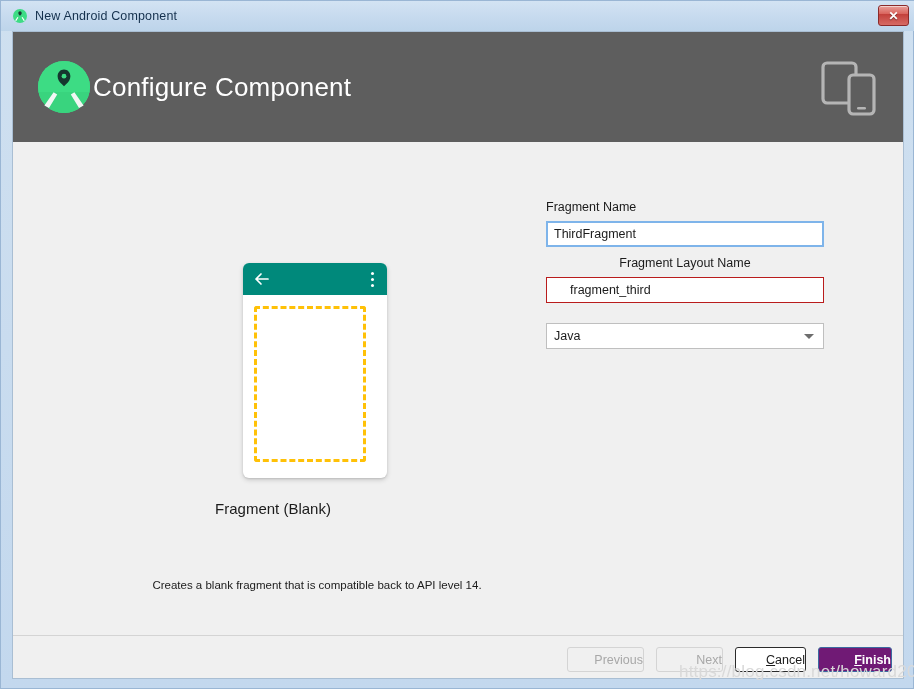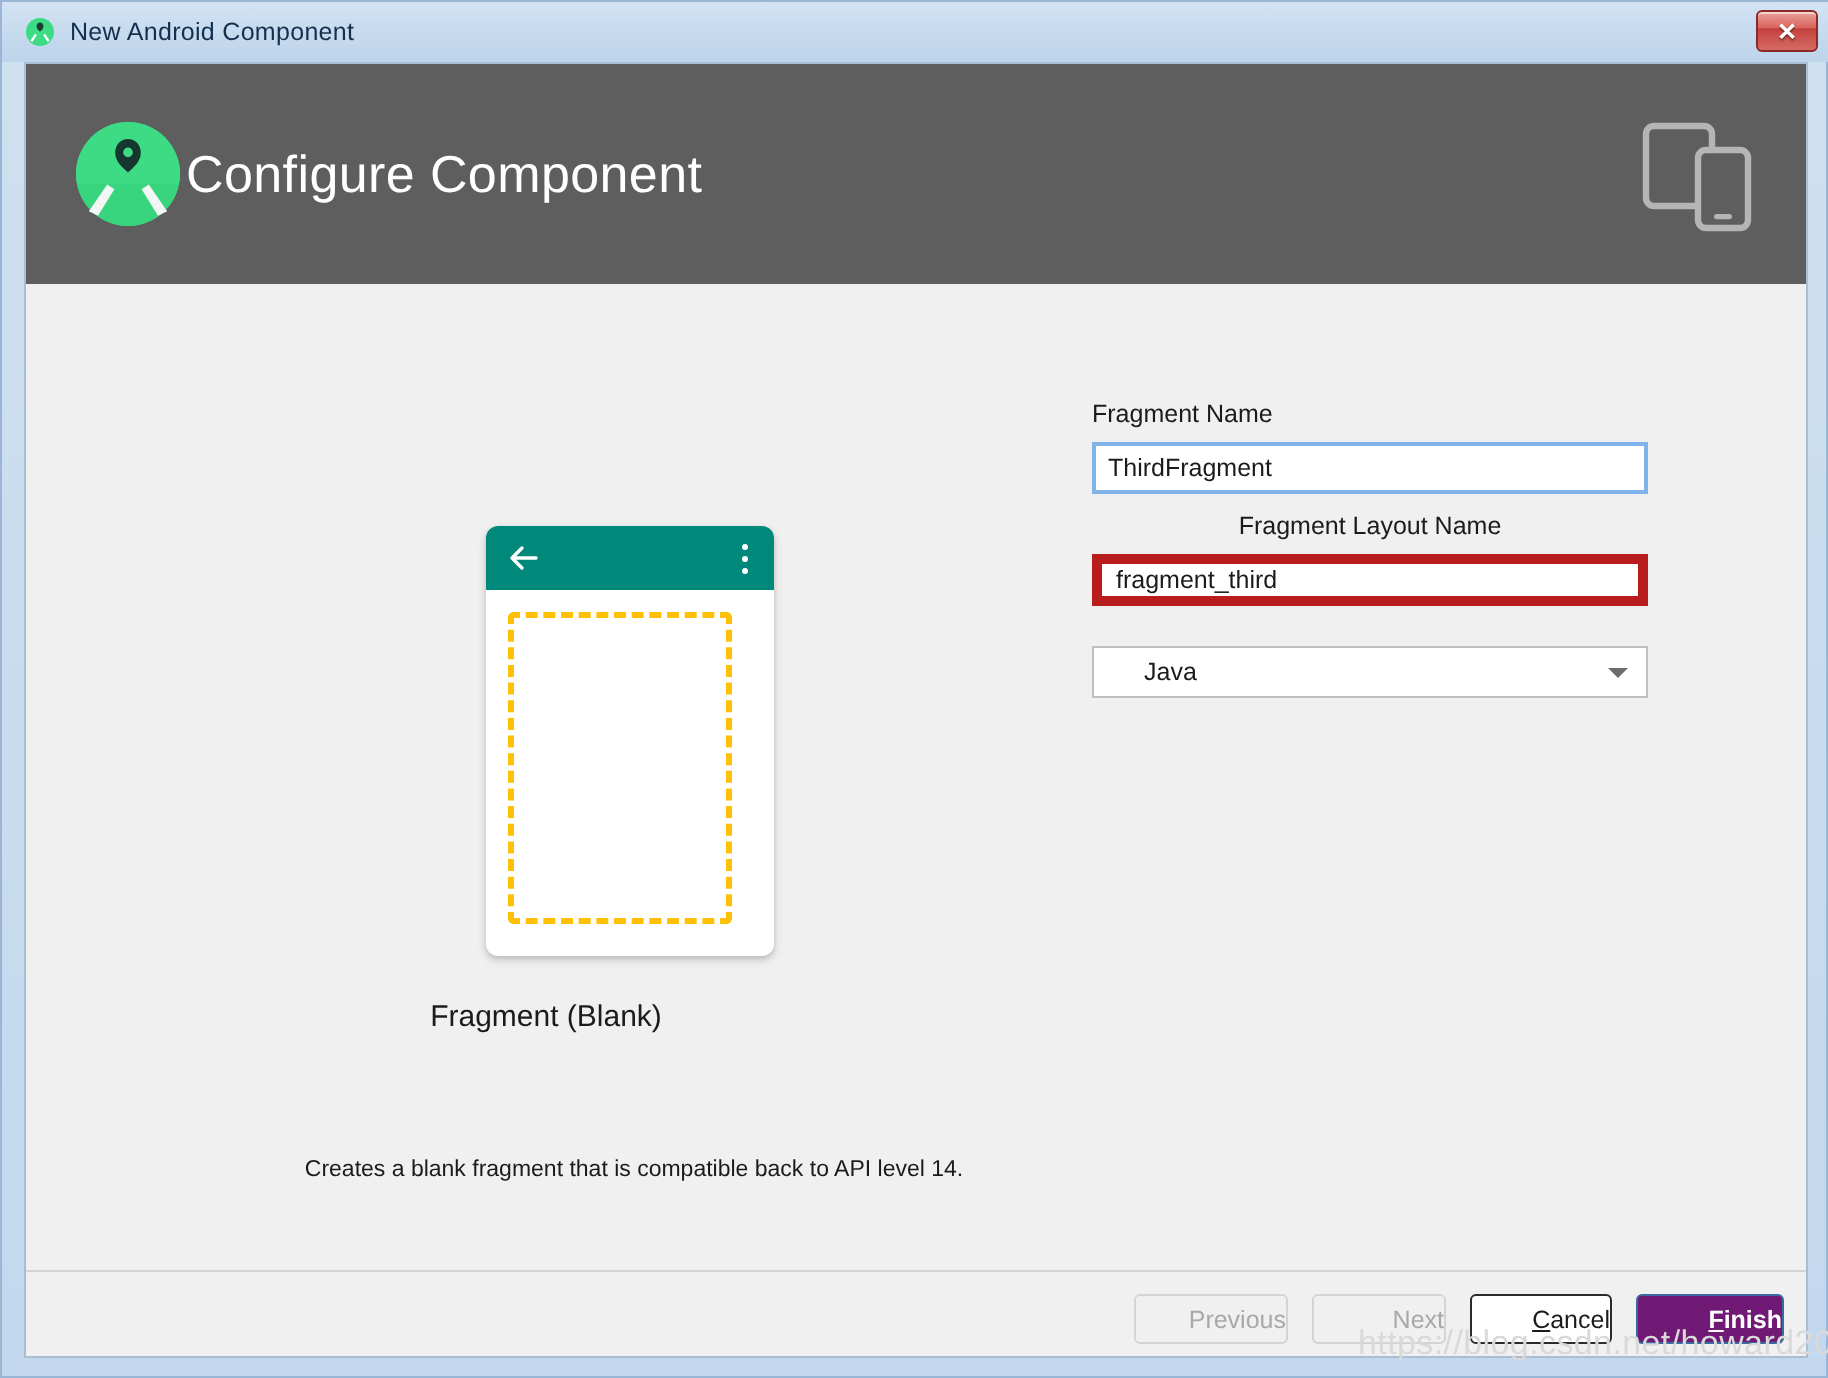--- a/index.html
+++ b/index.html
@@ -141,33 +141,33 @@
     position: absolute; left: 522px; top: 0;
     width: 368px; height: 493px;
   }
   .field { position: absolute; left: 11px; width: 278px; }
   .field-label {
     font-size: 12.5px; color: #1b1b1b; margin-bottom: 7px;
     white-space: nowrap;
   }
   .field-input {
     height: 26px; box-sizing: border-box;
-    background: #ffffff; border: 5px solid #b91c1c;
+    background: #ffffff; border: 1px solid #b91c1c;
     display: flex; align-items: center;
-    padding-left: 7px; font-size: 12.5px; color: #1b1b1b;
+    padding-left: 23px; font-size: 12.5px; color: #1b1b1b;
   }
   .field-input.focused {
     border: 2px solid #7eb4ea;
     padding-left: 6px;
   }
   .field-select {
     height: 26px; box-sizing: border-box;
     background: #ffffff; border: 1px solid #bfbfbf;
     display: flex; align-items: center; justify-content: space-between;
-    padding: 0 9px 0 25px; font-size: 12.5px; color: #1b1b1b;
+    padding: 0 9px 0 7px; font-size: 12.5px; color: #1b1b1b;
     cursor: pointer;
   }
   .caret {
     width: 0; height: 0;
     border-left: 5px solid transparent;
     border-right: 5px solid transparent;
     border-top: 5px solid #6d6d6d;
   }
 
   

